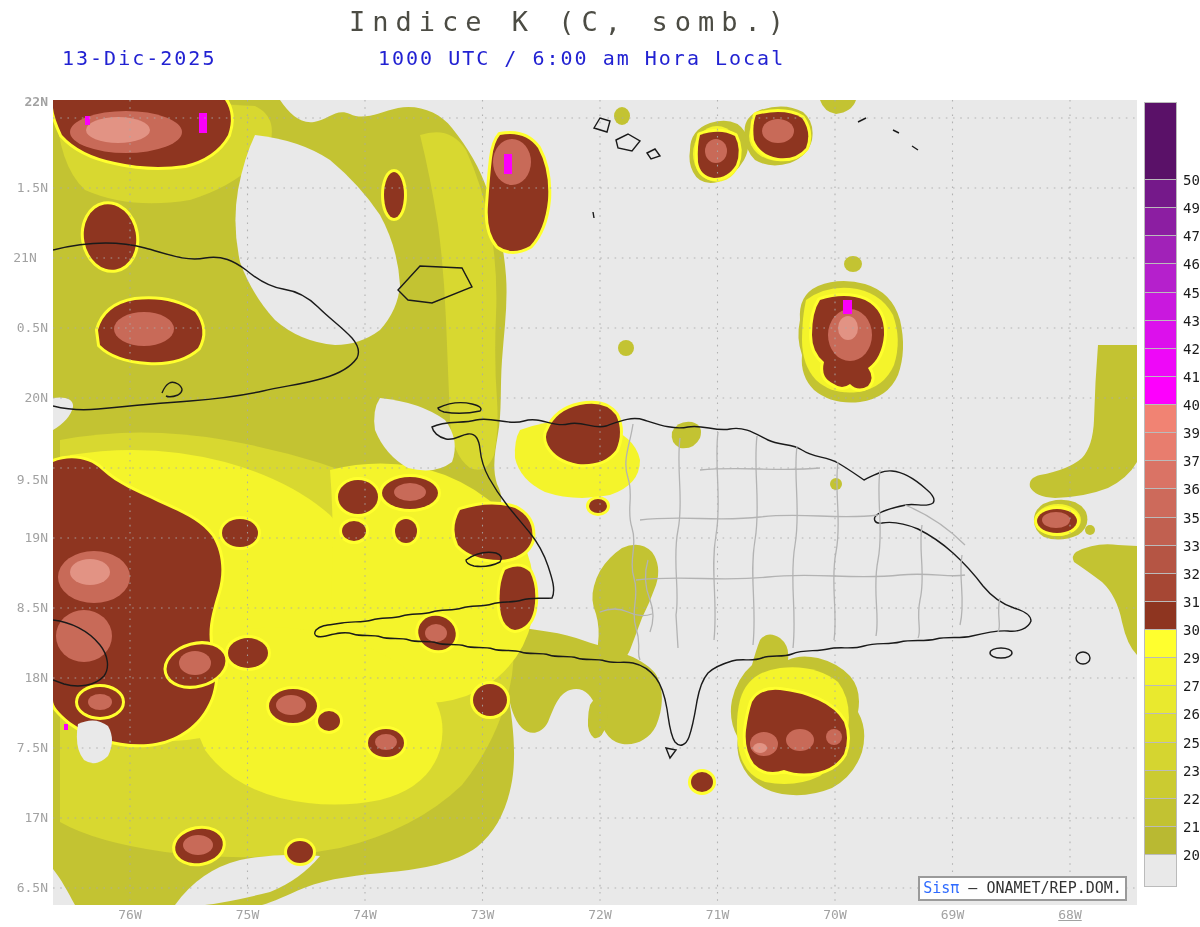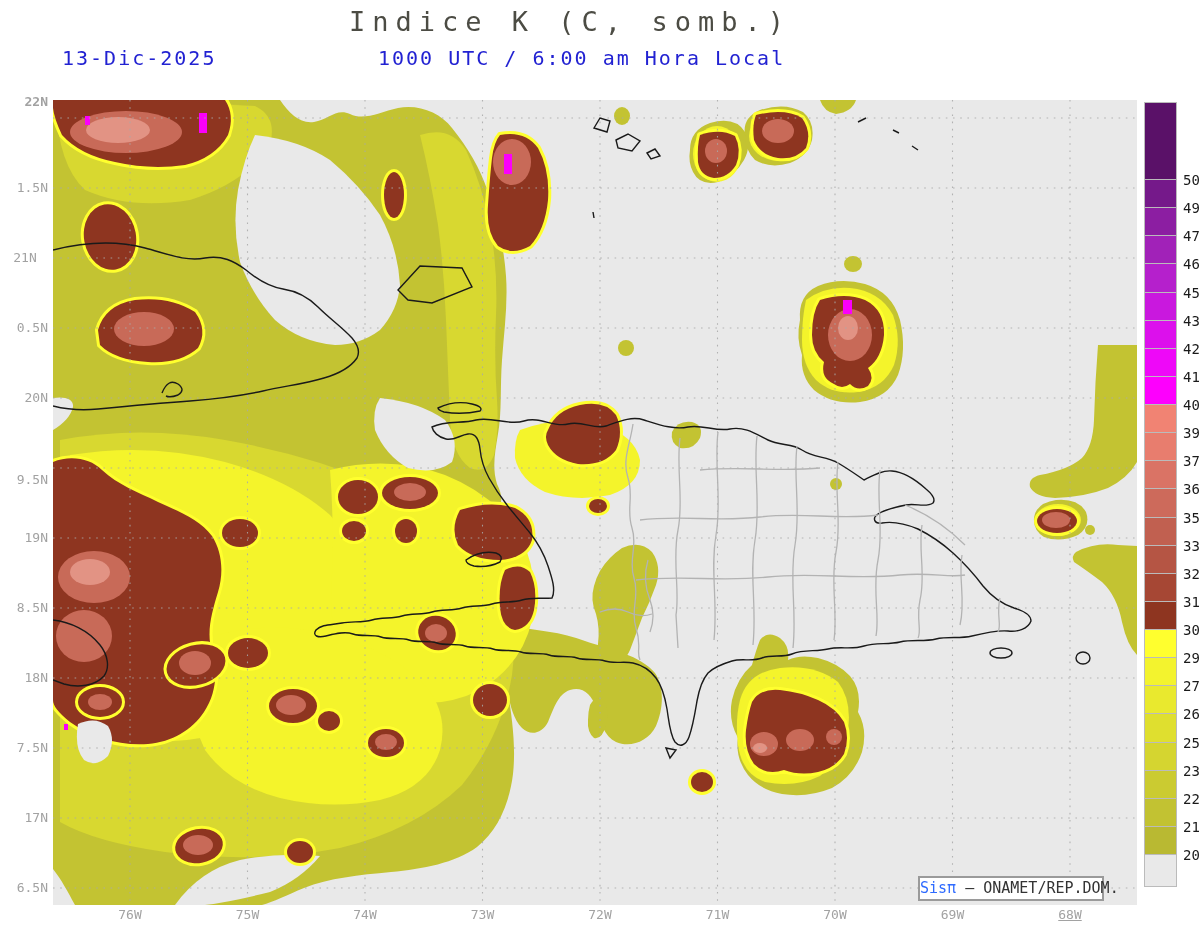--- a/index.html
+++ b/index.html
@@ -10,21 +10,21 @@
          letter-spacing:7px;color:var(--c_title);white-space:pre;}
   .hdrline{position:absolute;top:46px;font-size:20px;color:var(--c_dateblue);letter-spacing:2px;white-space:pre;}
   .date{left:62px;}
   .time{left:378px;}
   .subtitle{position:absolute;top:70px;left:0;right:0;text-align:center;font-size:16px;
             letter-spacing:0.4px;color:var(--c_subblue);white-space:pre;}
   .ytick{position:absolute;width:46px;text-align:right;font-size:13px;color:var(--c_tick);}
   .xtick{position:absolute;width:44px;text-align:center;font-size:13px;color:var(--c_tick);}
   .cbseg{position:absolute;left:1145px;width:31px;outline:1px solid #bbb;}
   .cblab{position:absolute;left:1183px;font-size:14px;color:var(--c_cbtext);}
-  .attr{position:absolute;left:918px;top:876px;width:186px;height:25px;background:#fff;
+  .attr{position:absolute;left:918px;top:876px;width:209px;height:25px;background:#fff;
         border:2px solid var(--c_boxborder);box-sizing:border-box;text-align:center;
         font-size:15px;line-height:21px;white-space:pre;}
   .attr .brand{color:var(--c_brand);}
   .attr .org{color:var(--c_org);}
   svg{position:absolute;left:0;top:0;}
 </style>
 </head>
 <body>
 
 <div id="stage">

